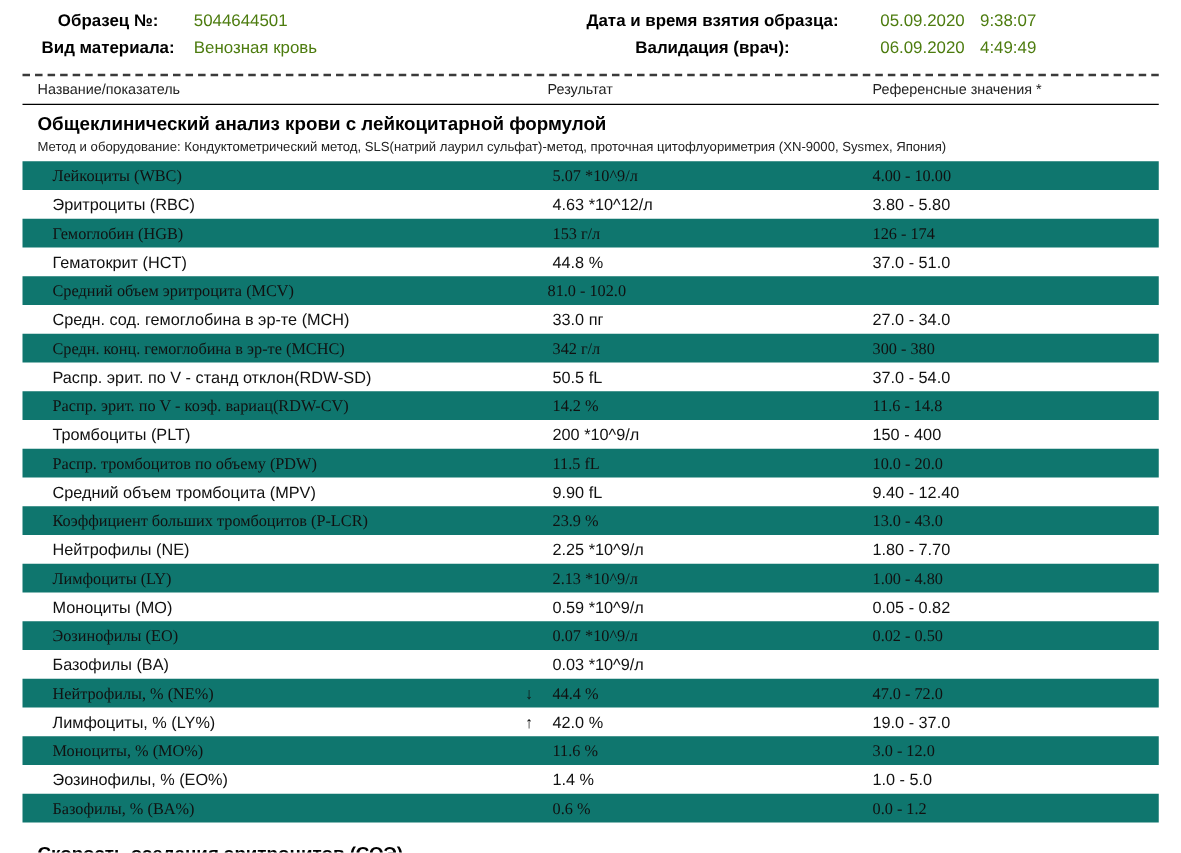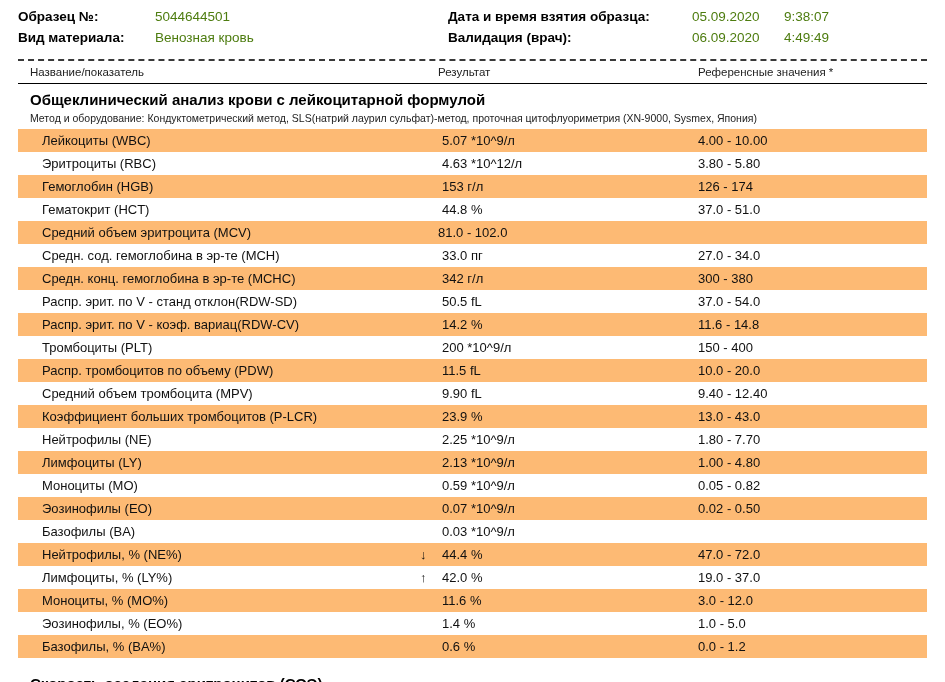--- a/index.html
+++ b/index.html
@@ -33,20 +33,21 @@
     width: 430px;
     flex: 0 0 430px;
   }
   .header-right {
     flex: 1 1 auto;
   }
   .hrow {
     display: flex;
     align-items: baseline;
     height: 21px;
+    text-align: center;
   }
   .hlabel {
     font-weight: bold;
     font-size: 13.5px;
     color: #000;
   }
   .header-left .hlabel { width: 137px; flex: 0 0 137px; }
   .header-right .hlabel { width: 244px; flex: 0 0 244px; }
   .hvalue {
     font-size: 13.5px;
@@ -94,21 +95,21 @@
 
   
   .rows { }
   .row {
     display: flex;
     align-items: center;
     height: 23px;
     font-size: 13px;
     color: #111;
   }
-  .row.alt { background: #fdba74; }
+  .row.alt { background: #0f766e; font-family: Liberation Serif, serif; }
   .row .r-name {
     width: 420px;
     flex: 0 0 420px;
     padding-left: 24px;
     box-sizing: border-box;
     white-space: nowrap;
     overflow: hidden;
   }
   .row .r-res {
     width: 260px;

